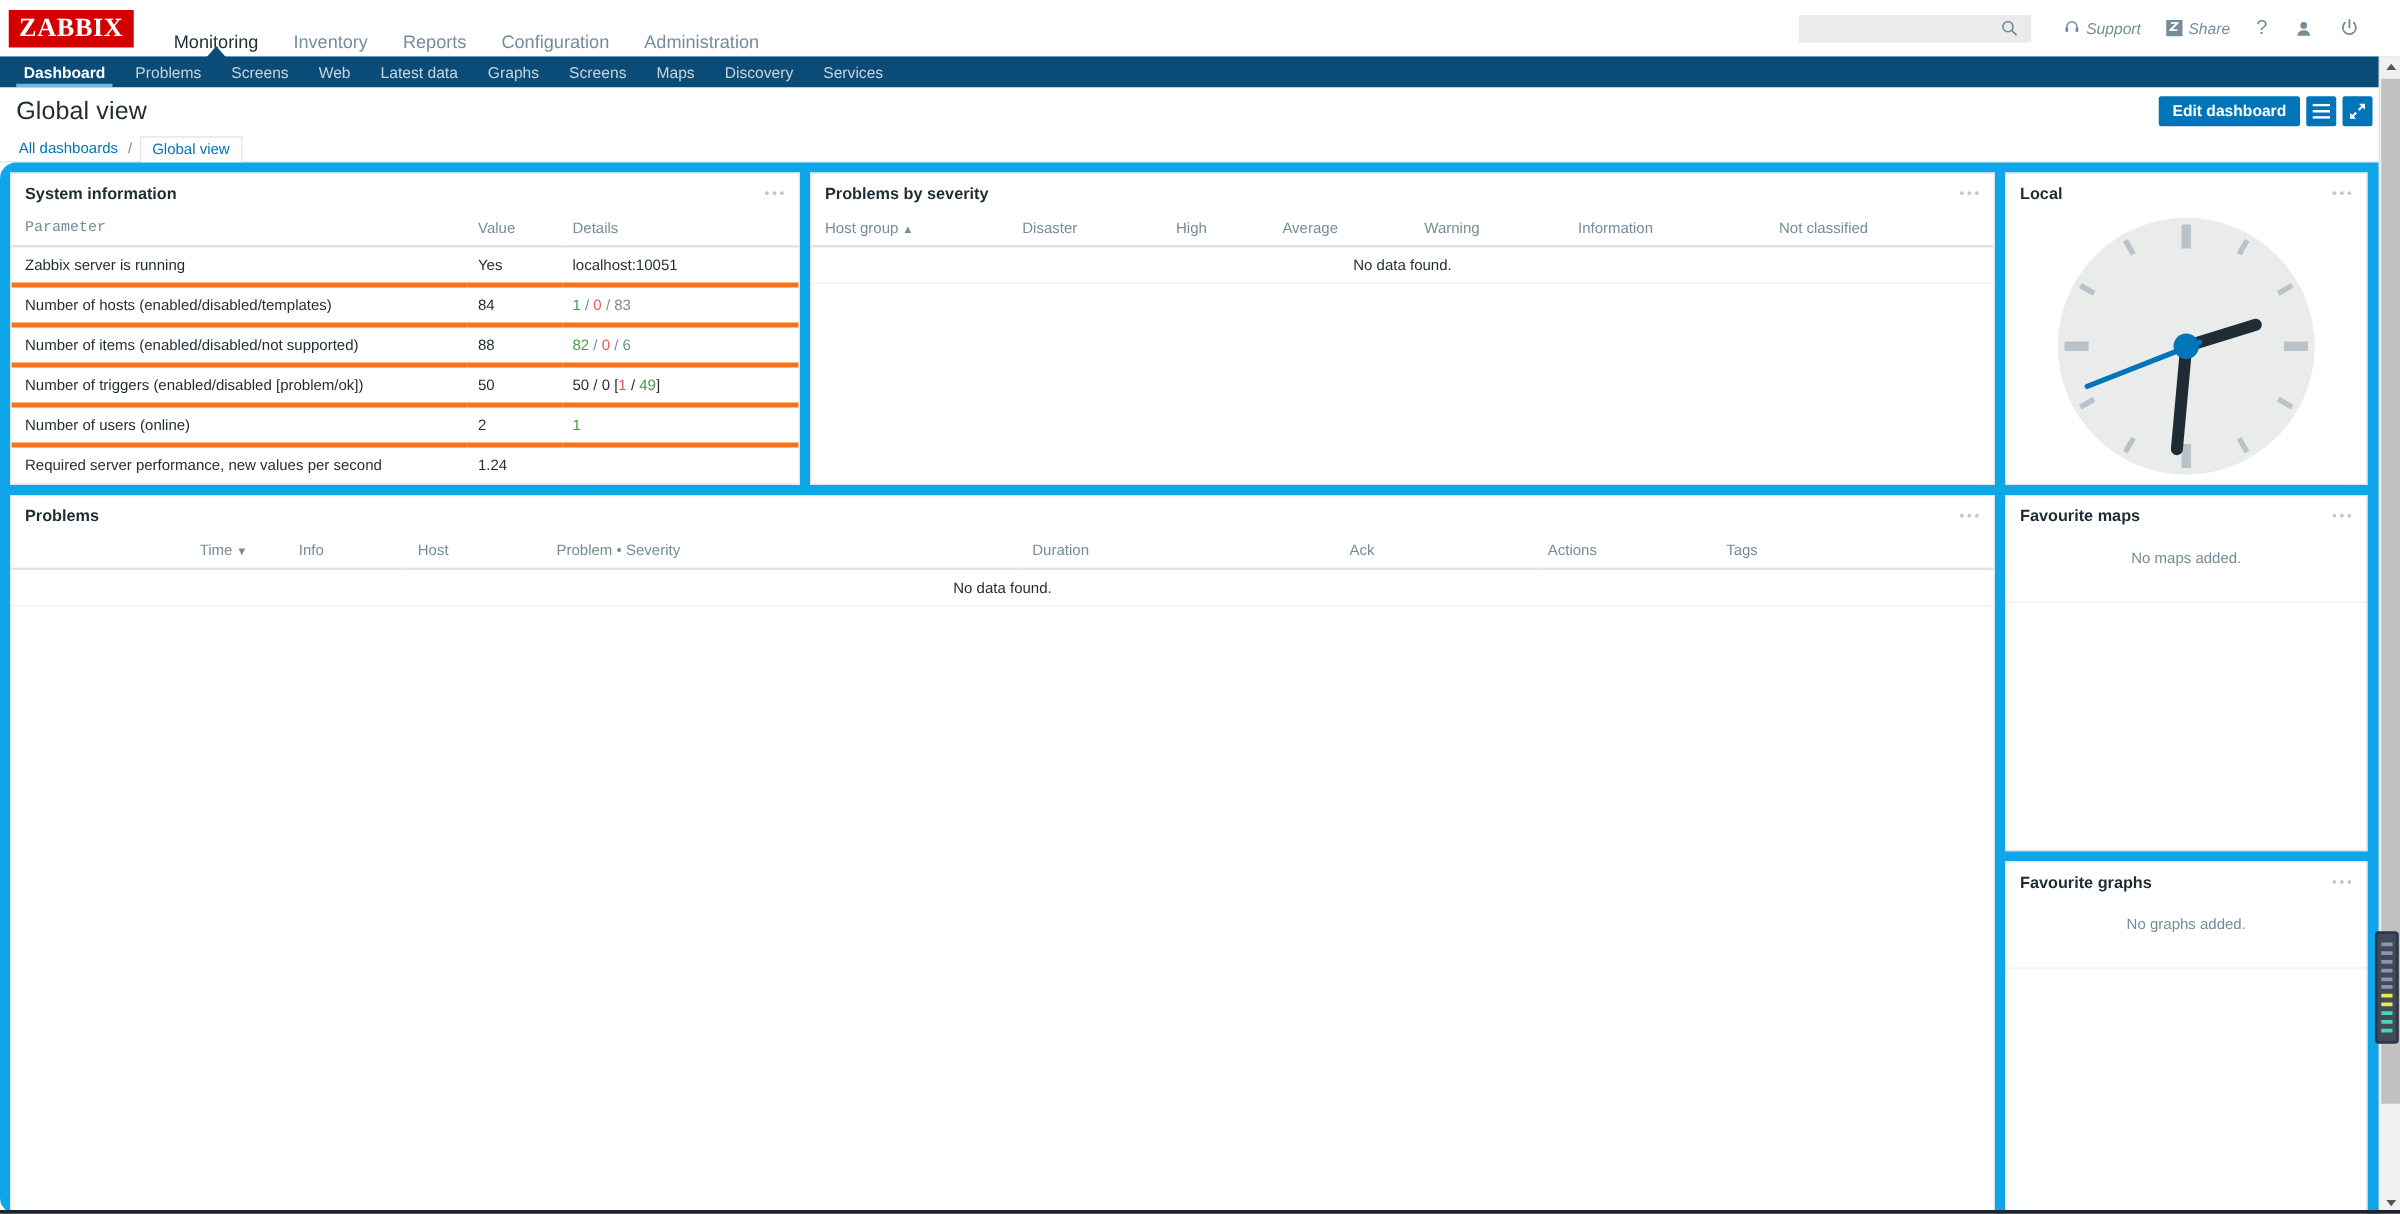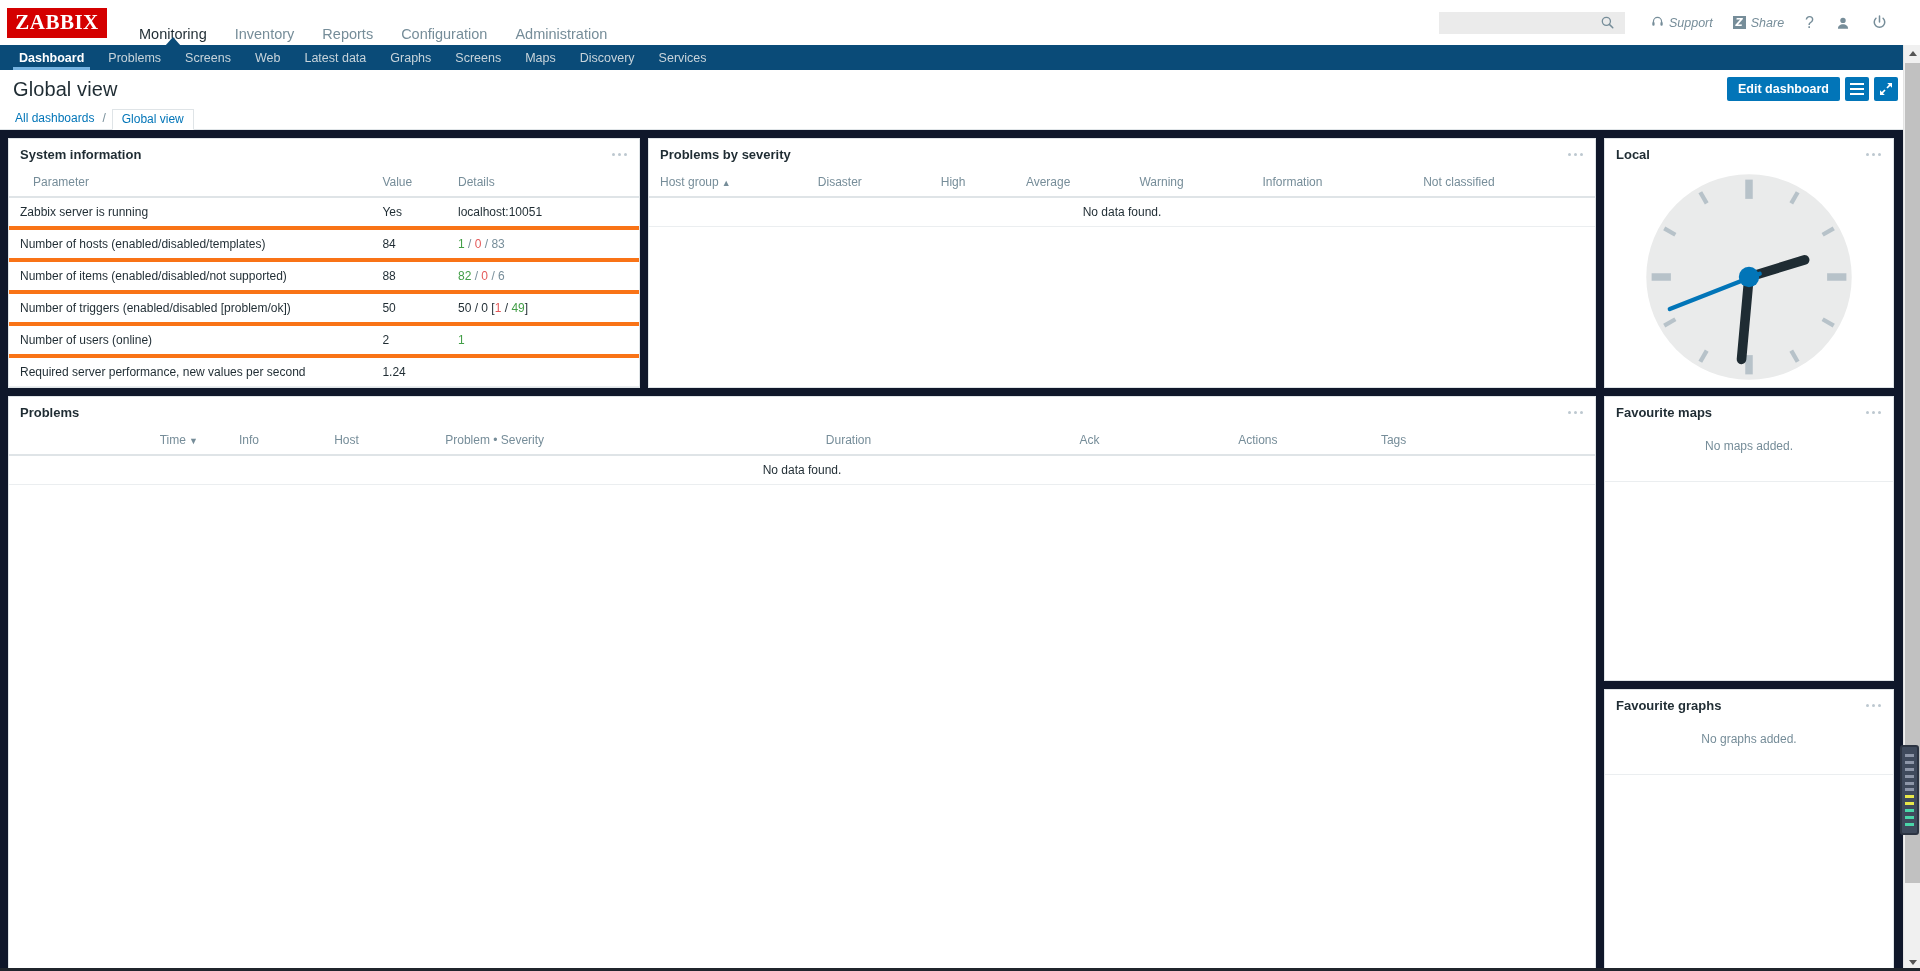--- a/index.html
+++ b/index.html
@@ -182,24 +182,25 @@
     border: 1px solid #dfe4e7;
     border-bottom-color: #ffffff;
     padding: 2px 9px 3px 9px;
     position: relative;
     top: 1px;
     cursor: pointer;
   }
 
   
   .dashboard {
-    background: #0f172a;
+    background: #0ea5e9;
     padding: 8px 8px 0 8px;
     height: calc(971px - 45px - 25px - 38px - 22px);
     position: relative;
+    border-radius: 13px;
   }
   .grid {
     display: grid;
     grid-template-columns: 632px 948px 1fr;
     grid-template-rows: 250px auto;
     gap: 8px;
     height: 100%;
     padding-right: 18px;
   }
   .widget {
@@ -257,21 +258,21 @@
     font-size: 12px;
     padding: 13px 0;
   }
   .c-green { color: #429e47; }
   .c-red   { color: #e45959; }
   .c-gray  { color: #768d99; }
   .c-dark  { color: #1f2c33; }
   .sort-arrow { font-size: 9px; color: #768d99; margin-left: 3px; }
 
   
-  .sysinfo th.col-param { width: 58%; padding-left: 24px; }
+  .sysinfo th.col-param { width: 58%; padding-left: 11px; font-family: Liberation Mono, monospace; }
   .sysinfo th.col-value { width: 12%; }
   .sysinfo th.col-details { width: 30%; }
   .sysinfo td.col-param { padding-left: 11px; }
 
   
   .pbs th { padding-left: 0; }
   .pbs th:first-child { padding-left: 11px; }
 
   
   .problems-tbl th { text-align: center; }

